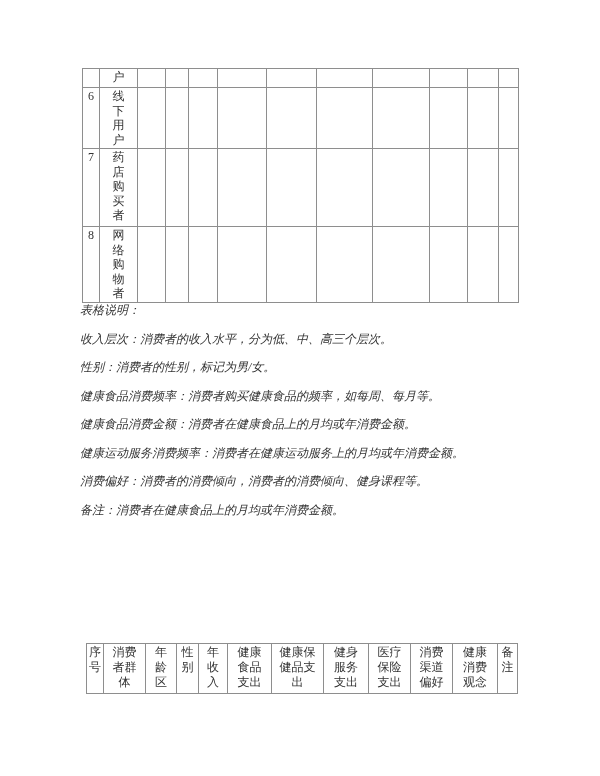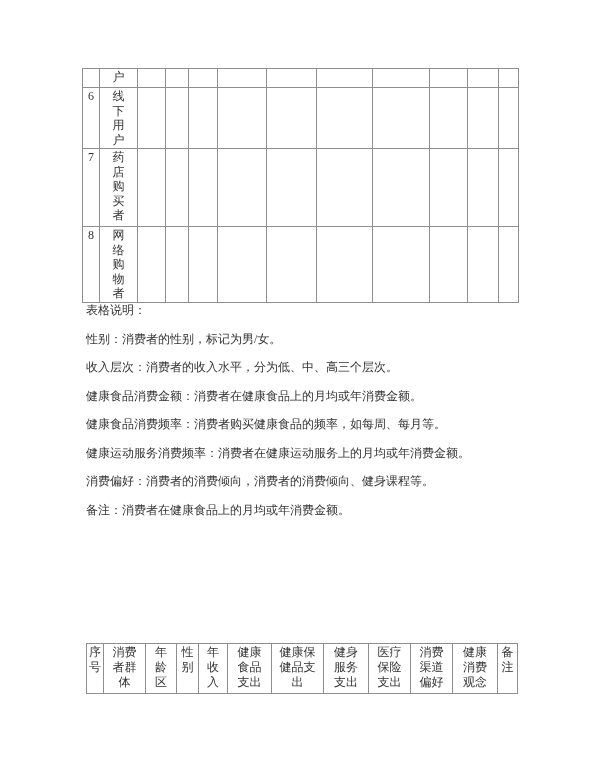--- a/index.html
+++ b/index.html
@@ -18,21 +18,21 @@
     text-align:center;
     padding:1px 2px;
     font-weight:normal;
     font-size:12px;
     line-height:14.5px;
     white-space:pre-line;
   }
   .t-continued{left:82px;top:68px;width:436px;}
   .t-header{left:86px;top:643px;width:431px;}
   .t-header th{line-height:15px;}
-  .notes{position:absolute;left:86px;top:303px;width:480px;}
+  .notes{position:absolute;left:80px;top:303px;width:480px;font-style:italic;}
   .notes p{
     margin:0 0 13px 0;
     font-size:12px;
     line-height:15.5px;
     white-space:nowrap;
   }
 </style>
 </head>
 <body>
 
@@ -119,24 +119,24 @@
       <td></td>
           <td></td>
       <td></td>
           <td></td>
     </tr>
   </tbody>
     </table>
 
   <div class="notes">
     <p>表格说明：</p>
+    <p>收入层次：消费者的收入水平，分为低、中、高三个层次。</p>
     <p>性别：消费者的性别，标记为男/女。</p>
-    <p>收入层次：消费者的收入水平，分为低、中、高三个层次。</p>
+    <p>健康食品消费频率：消费者购买健康食品的频率，如每周、每月等。</p>
     <p>健康食品消费金额：消费者在健康食品上的月均或年消费金额。</p>
-    <p>健康食品消费频率：消费者购买健康食品的频率，如每周、每月等。</p>
     <p>健康运动服务消费频率：消费者在健康运动服务上的月均或年消费金额。</p>
     <p>消费偏好：消费者的消费倾向，消费者的消费倾向、健身课程等。</p>
     <p>备注：消费者在健康食品上的月均或年消费金额。</p>
   </div>
 
   <table class="t-header">
     <colgroup>
       <col style="width:17px">
         <col style="width:42px">
         <col style="width:31px">

